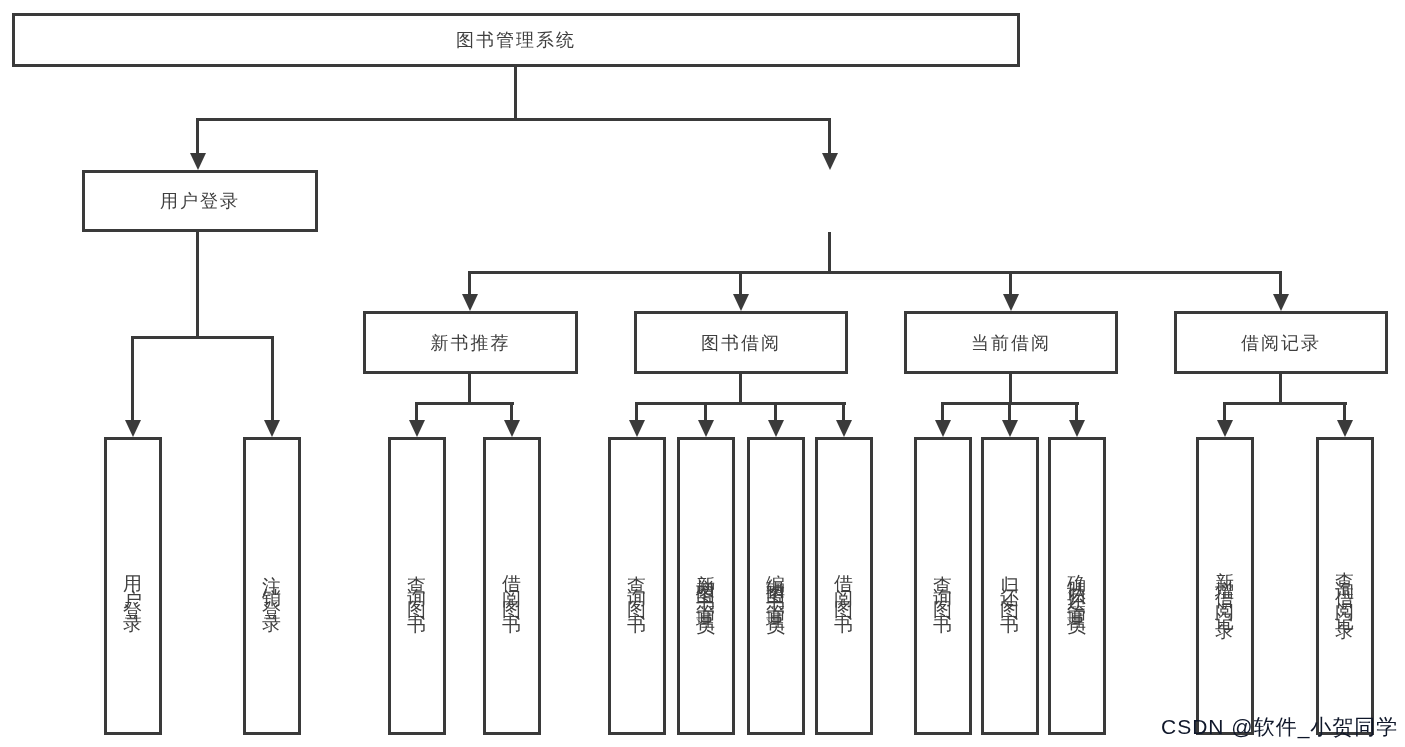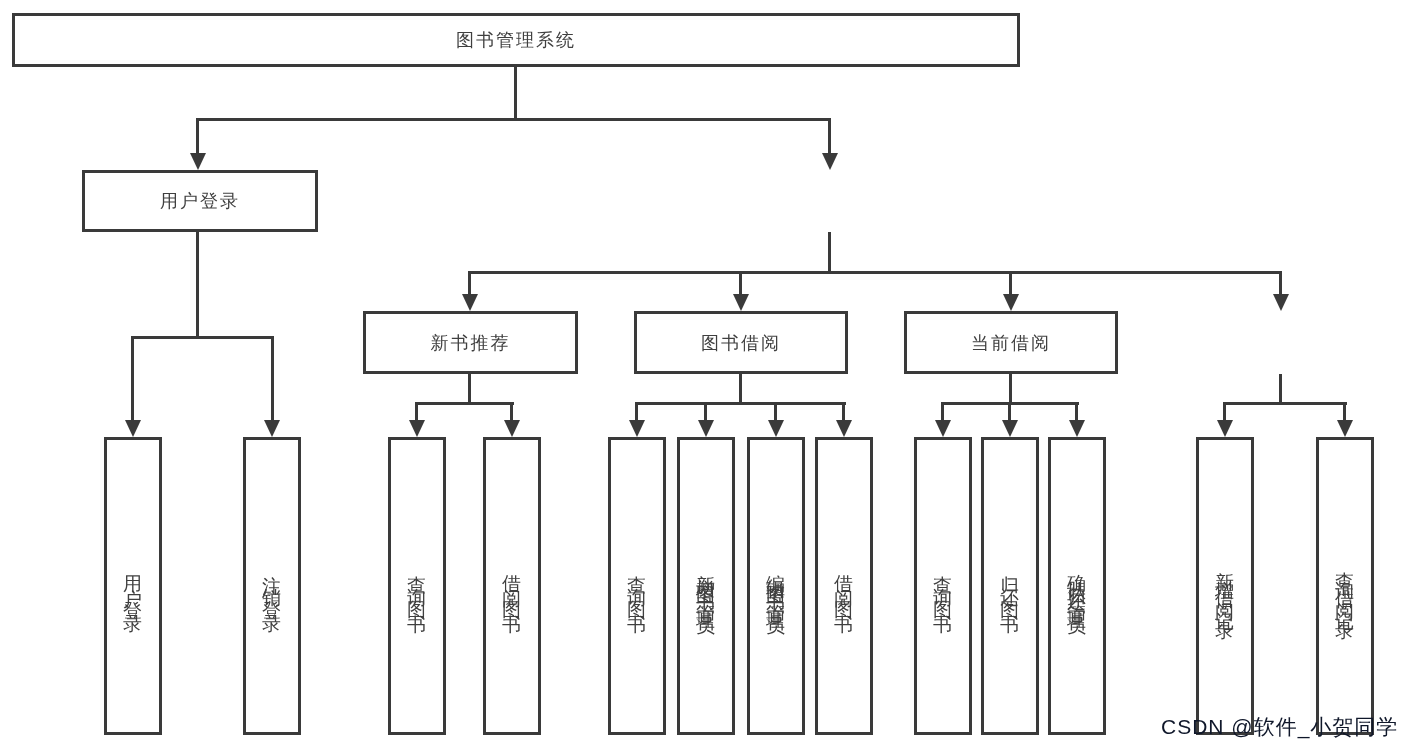--- a/index.html
+++ b/index.html
@@ -73,20 +73,23 @@
   <div class="arrow" style="left:1273px; top:294px;"></div>
 
   <div class="box" style="left:634px; top:311px; width:214px; height:63px;">
     <span class="hlabel">图书借阅</span>
   </div>
   <div class="box" style="left:363px; top:311px; width:215px; height:63px;">
     <span class="hlabel">新书推荐</span>
   </div>
   <div class="box" style="left:904px; top:311px; width:214px; height:63px;">
     <span class="hlabel">当前借阅</span>
+  </div>
+  <div class="box" style="left:1174px; top:311px; width:214px; height:63px;">
+    <span class="hlabel">借阅记录</span>
   </div>
 
   <div class="line" style="left:468px; top:374px; width:3px; height:29px;"></div>
   <div class="line" style="left:415px; top:402px; width:99px; height:3px;"></div>
   <div class="line" style="left:415px; top:405px; width:3px; height:16px;"></div>
   <div class="arrow" style="left:409px; top:420px;"></div>
   <div class="line" style="left:510px; top:405px; width:3px; height:16px;"></div>
   <div class="arrow" style="left:504px; top:420px;"></div>
 
   <div class="line" style="left:739px; top:374px; width:3px; height:29px;"></div>

